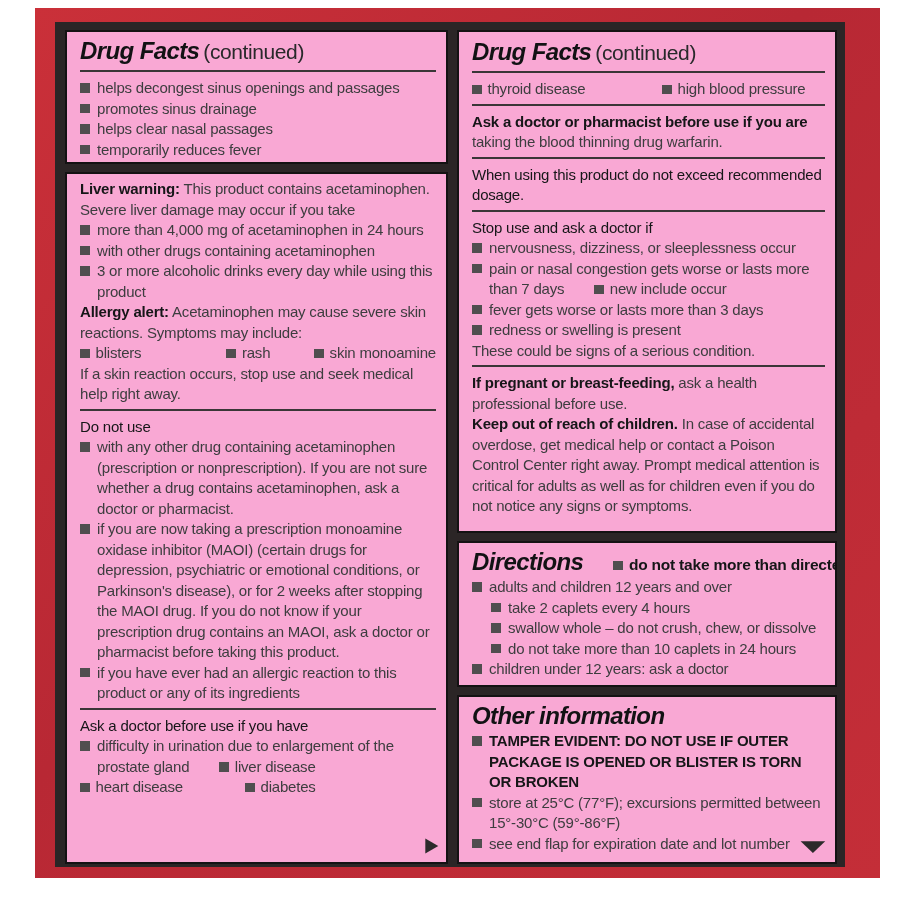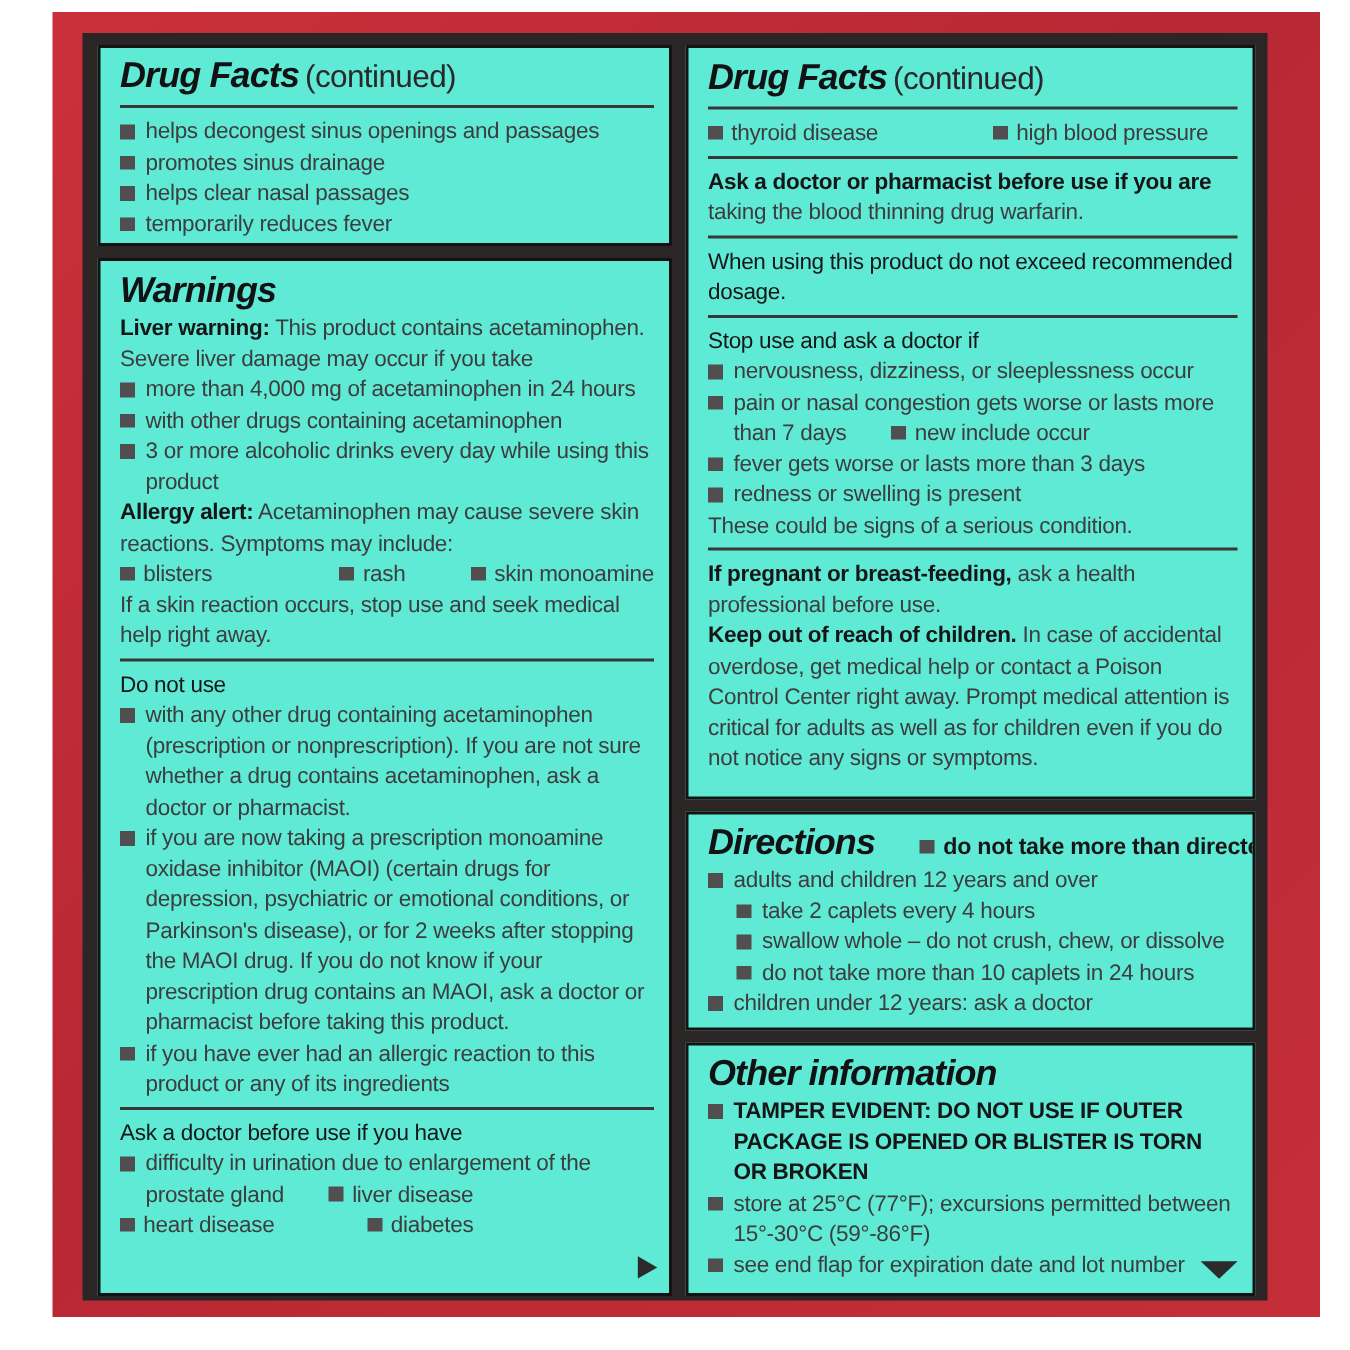--- a/index.html
+++ b/index.html
@@ -13,21 +13,21 @@
     background:linear-gradient(135deg,#ca3039 0%,#b82834 45%,#c42e38 100%);
   }
   .frame{
     position:absolute;left:20px;top:14px;width:790px;height:845px;
     background:#2b2526;
   }
   .col{position:absolute;top:8px;}
   .col-left{left:10px;width:383px;}
   .col-right{left:402px;width:380px;}
   .panel{
-    box-sizing:border-box;background:#5eead4;border:2px solid #141213;
+    box-sizing:border-box;background:#f9a8d4;border:2px solid #141213;
     padding:5px 10px 5px 13px;overflow:hidden;margin-bottom:8px;
     color:#3d3d3f;font-size:15px;line-height:20.5px;letter-spacing:-0.2px;
   }
   .ptitle{
     font-style:italic;font-weight:bold;font-size:24px;line-height:30px;
     color:#121214;letter-spacing:-0.6px;
   }
   .cont{font-style:normal;font-weight:normal;font-size:21px;color:#29292b;letter-spacing:-0.4px;}
   .rule{border-top:2px solid #3a3637;margin:4px 0 6px 0;height:0;}
   .hd{font-weight:normal;color:#161618;}
@@ -75,21 +75,20 @@
           <span class="cont">(continued)</span>
         </div>
         <div class="rule"></div>
         <div class="bullet"><span class="sq"></span><span>helps decongest sinus openings and passages</span></div>
         <div class="bullet"><span class="sq"></span><span>promotes sinus drainage</span></div>
         <div class="bullet"><span class="sq"></span><span>helps clear nasal passages</span></div>
         <div class="bullet"><span class="sq"></span><span>temporarily reduces fever</span></div>
       </section>
 
       <section class="panel p-lp2 rel">
-        <div class="ptitle">Warnings</div>
         <p class="para">
           <b>Liver warning:</b>
           <span>This product contains acetaminophen. Severe liver damage may occur if you take</span>
         </p>
         <div class="bullet"><span class="sq"></span><span>more than 4,000 mg of acetaminophen in 24 hours</span></div>
         <div class="bullet"><span class="sq"></span><span>with other drugs containing acetaminophen</span></div>
         <div class="bullet"><span class="sq"></span><span>3 or more alcoholic drinks every day while using this product</span></div>
         <p class="para">
           <b>Allergy alert:</b>
           <span>Acetaminophen may cause severe skin reactions. Symptoms may include:</span>

